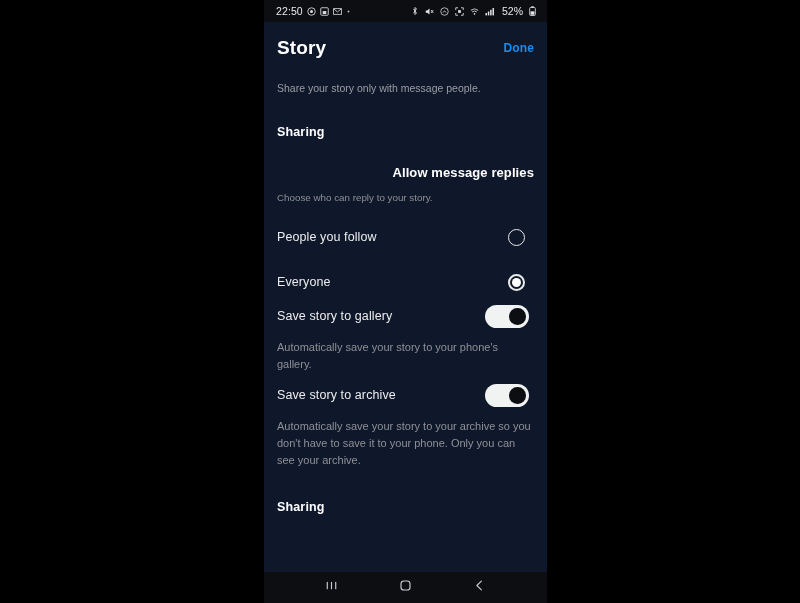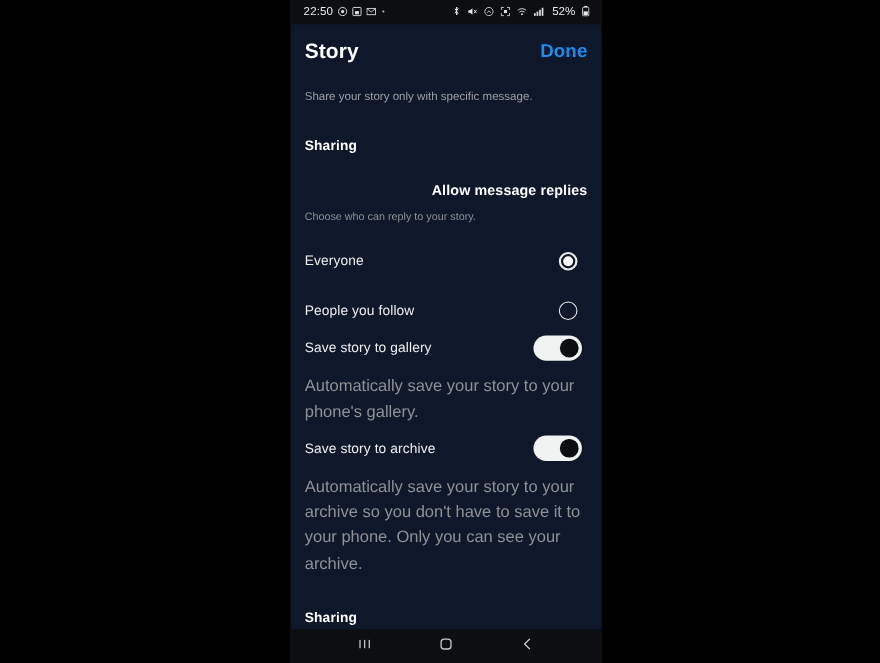--- a/index.html
+++ b/index.html
@@ -80,34 +80,34 @@
   }
 
   .pad {
     padding-left: 13px;
     padding-right: 13px;
   }
 
   
   .header-row {
     display: flex;
-    align-items: flex-start;
+    align-items: center;
     justify-content: space-between;
     margin-top: 16px;
   }
   .page-title {
     color: #ffffff;
     font-size: 19px;
     font-weight: bold;
     letter-spacing: 0.1px;
     line-height: 1.1;
   }
   .done-button {
     color: #1a8cf0;
-    font-size: 17px;
+    font-size: 12px;
     font-weight: bold;
     letter-spacing: 0.1px;
     cursor: pointer;
     line-height: 1.1;
   }
 
   .page-subtitle {
     color: #9b9ea3;
     font-size: 10.5px;
     line-height: 1.35;
@@ -202,21 +202,21 @@
     background: #0c0e12;
     transition: none;
   }
   .toggle.on .knob {
     left: auto;
     right: 3.2px;
   }
 
   .row-desc {
     color: #8e9196;
-    font-size: 15px;
+    font-size: 11px;
     line-height: 1.55;
     margin-top: 11px;
   }
 
   
   .nav-bar {
     flex: 0 0 31px;
     height: 31px;
     background: #0c0e12;
     display: flex;
@@ -325,38 +325,38 @@
 
     <div class="content">
 
       <div class="pad">
 
         <div class="header-row">
           <div class="page-title">Story</div>
           <div class="done-button">Done</div>
         </div>
 
-        <div class="page-subtitle">Share your story only with specific message.</div>
+        <div class="page-subtitle">Share your story only with message people.</div>
 
         <div class="section-header">Sharing</div>
 
         <div class="group-title">Allow message replies</div>
         <div class="group-sub">Choose who can reply to your story.</div>
+
+        <div class="row row-radio">
+          <div class="row-label">People you follow</div>
+          <div class="radio">
+            
+          </div>
+        </div>
 
         <div class="row row-radio">
           <div class="row-label">Everyone</div>
           <div class="radio checked">
             <div class="dot"></div>
-          </div>
-        </div>
-
-        <div class="row row-radio">
-          <div class="row-label">People you follow</div>
-          <div class="radio">
-            
           </div>
         </div>
 
 
         <div class="row row-toggle">
           <div class="row-label">Save story to gallery</div>
           <div class="toggle on">
             <div class="knob"></div>
           </div>
         </div>

